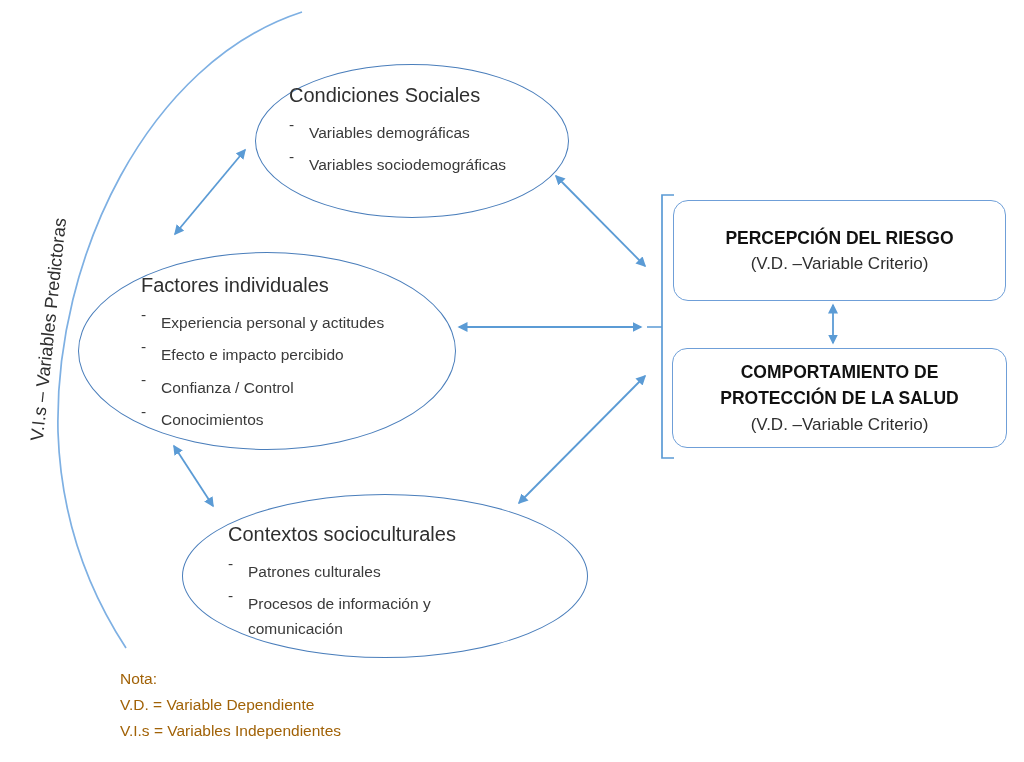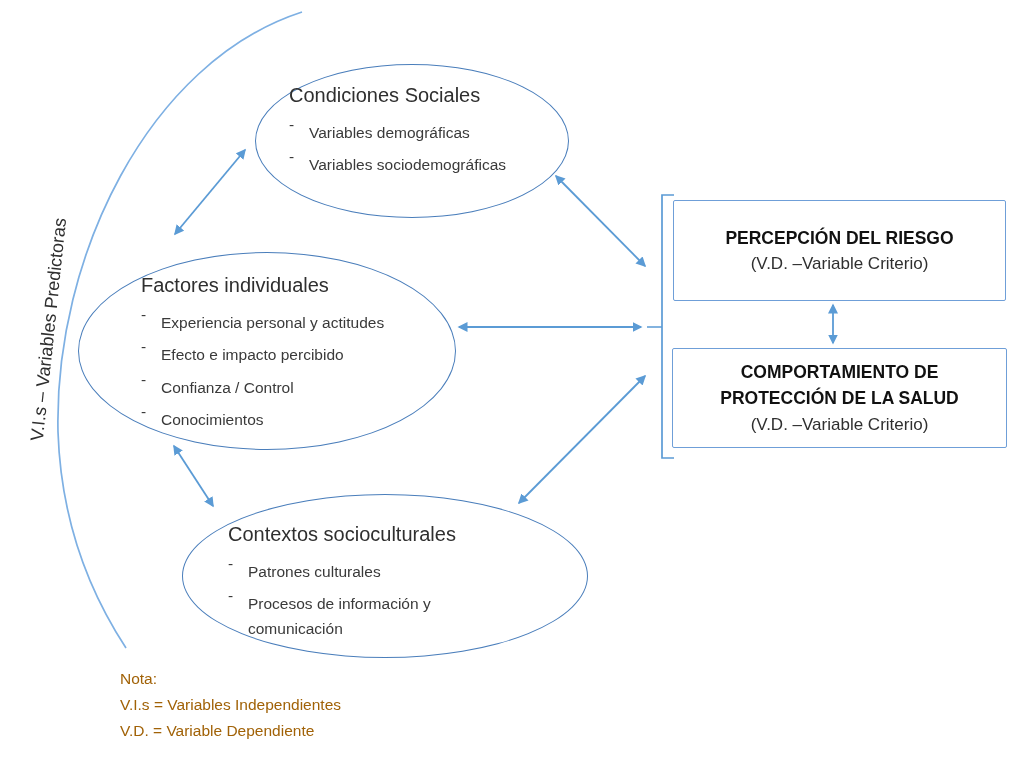--- a/index.html
+++ b/index.html
@@ -13,21 +13,21 @@
   .ellipse{position:absolute;border:1.5px solid #4a7ebb;border-radius:50%;box-sizing:border-box;}
   .ellipse .etext{position:absolute;}
   .etitle{font-size:20px;color:#2f2f2f;line-height:1.3;margin-bottom:5px;white-space:nowrap;}
   .bullets{font-size:15.5px;color:#3a3a3a;}
   .bullet{display:flex;line-height:1.58;}
   .bullet .dash{width:20px;flex:0 0 20px;}
   .bullet .btxt{display:block;margin-top:8px;}
 
   
   .rbox{
-    position:absolute;border:1.6px solid #6f9fd8;border-radius:2px;box-sizing:border-box;
+    position:absolute;border:1.6px solid #6f9fd8;border-radius:15px;box-sizing:border-box;
     display:flex;flex-direction:column;align-items:center;justify-content:center;
     text-align:center;background:#fff;
   }
   .rbox .btitle{font-size:17.5px;font-weight:bold;color:#111;line-height:1.5;white-space:nowrap;}
   .rbox .bsub{font-size:17px;color:#2f2f2f;line-height:1.5;white-space:nowrap;}
 
   
   .vlabel{
     position:absolute;left:-107px;top:319px;width:312px;text-align:center;
     font-size:18px;color:#2f2f2f;transform:rotate(-84deg);transform-origin:center center;
@@ -125,17 +125,17 @@
   </div>
 
   <div class="rbox" style="left:672px;top:348px;width:335px;height:100px;text-align:center;">
     <div class="btitle">COMPORTAMIENTO DE</div>
     <div class="btitle">PROTECCIÓN DE LA SALUD</div>
     <div class="bsub">(V.D. –Variable Criterio)</div>
   </div>
 
   <div class="note">
     <div>Nota:</div>
+    <div>V.D. = Variable Dependiente</div>
     <div>V.I.s = Variables Independientes</div>
-    <div>V.D. = Variable Dependiente</div>
   </div>
 
 </div>
 
 </body></html>

